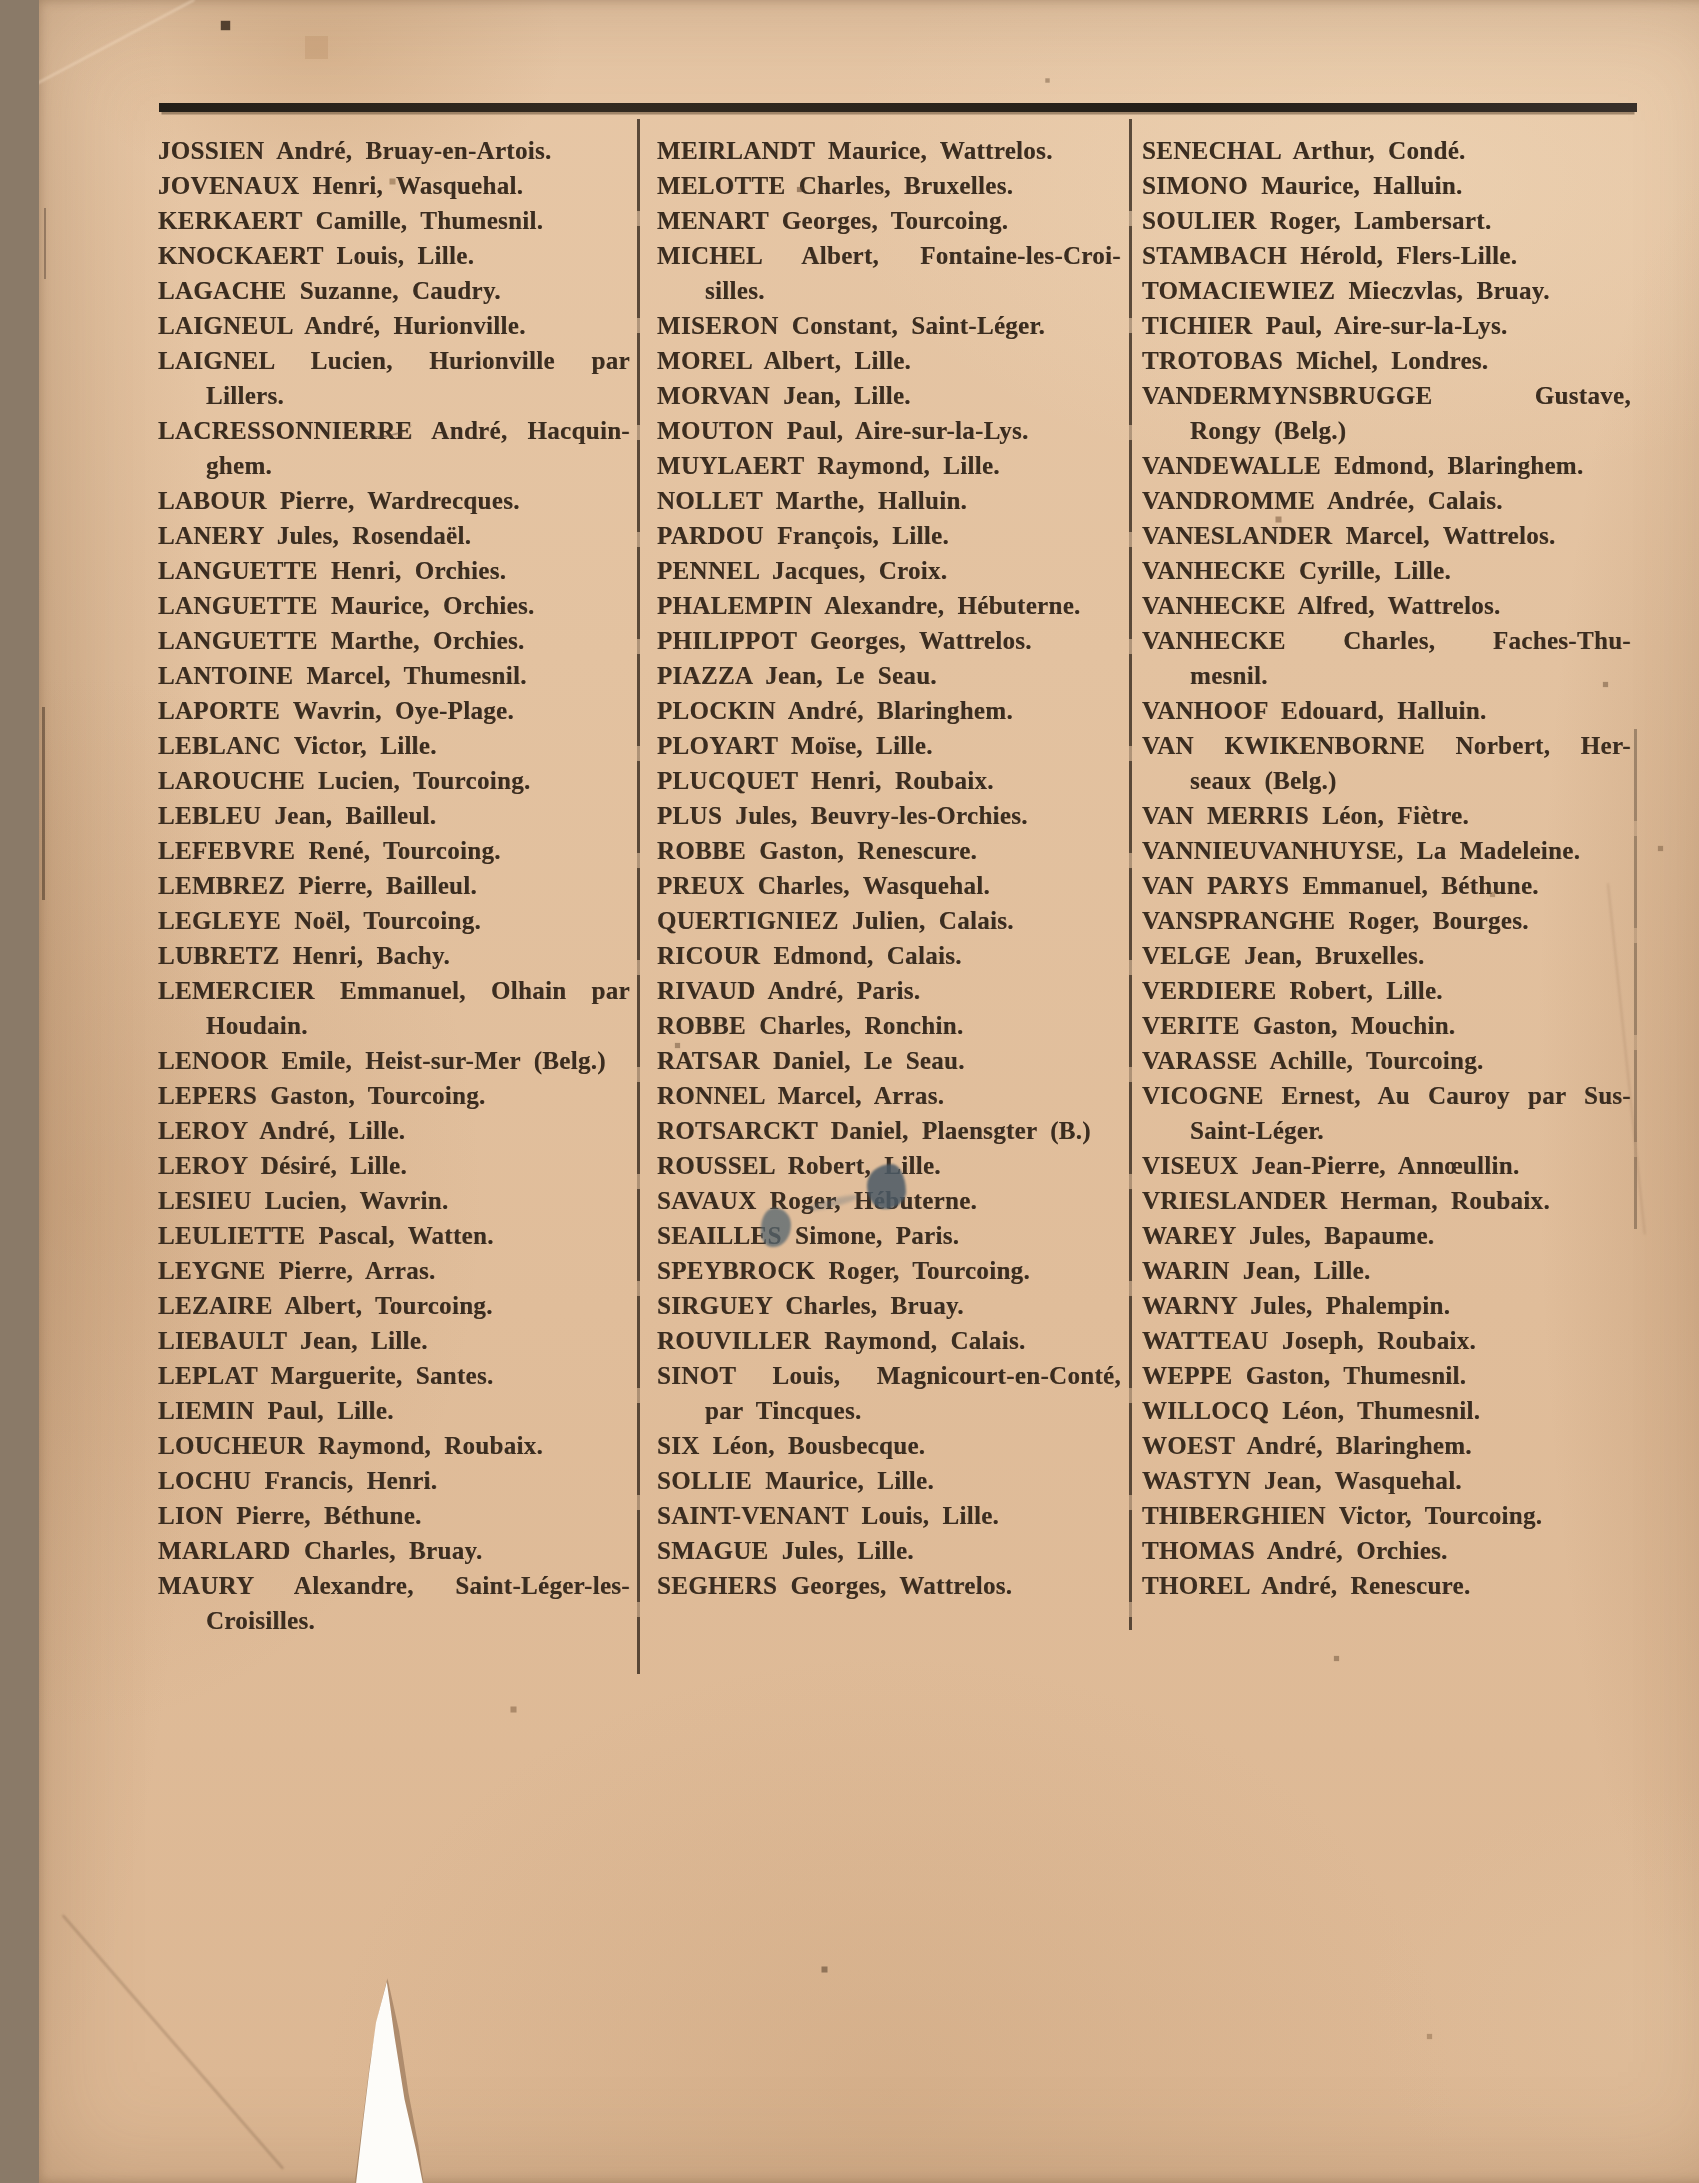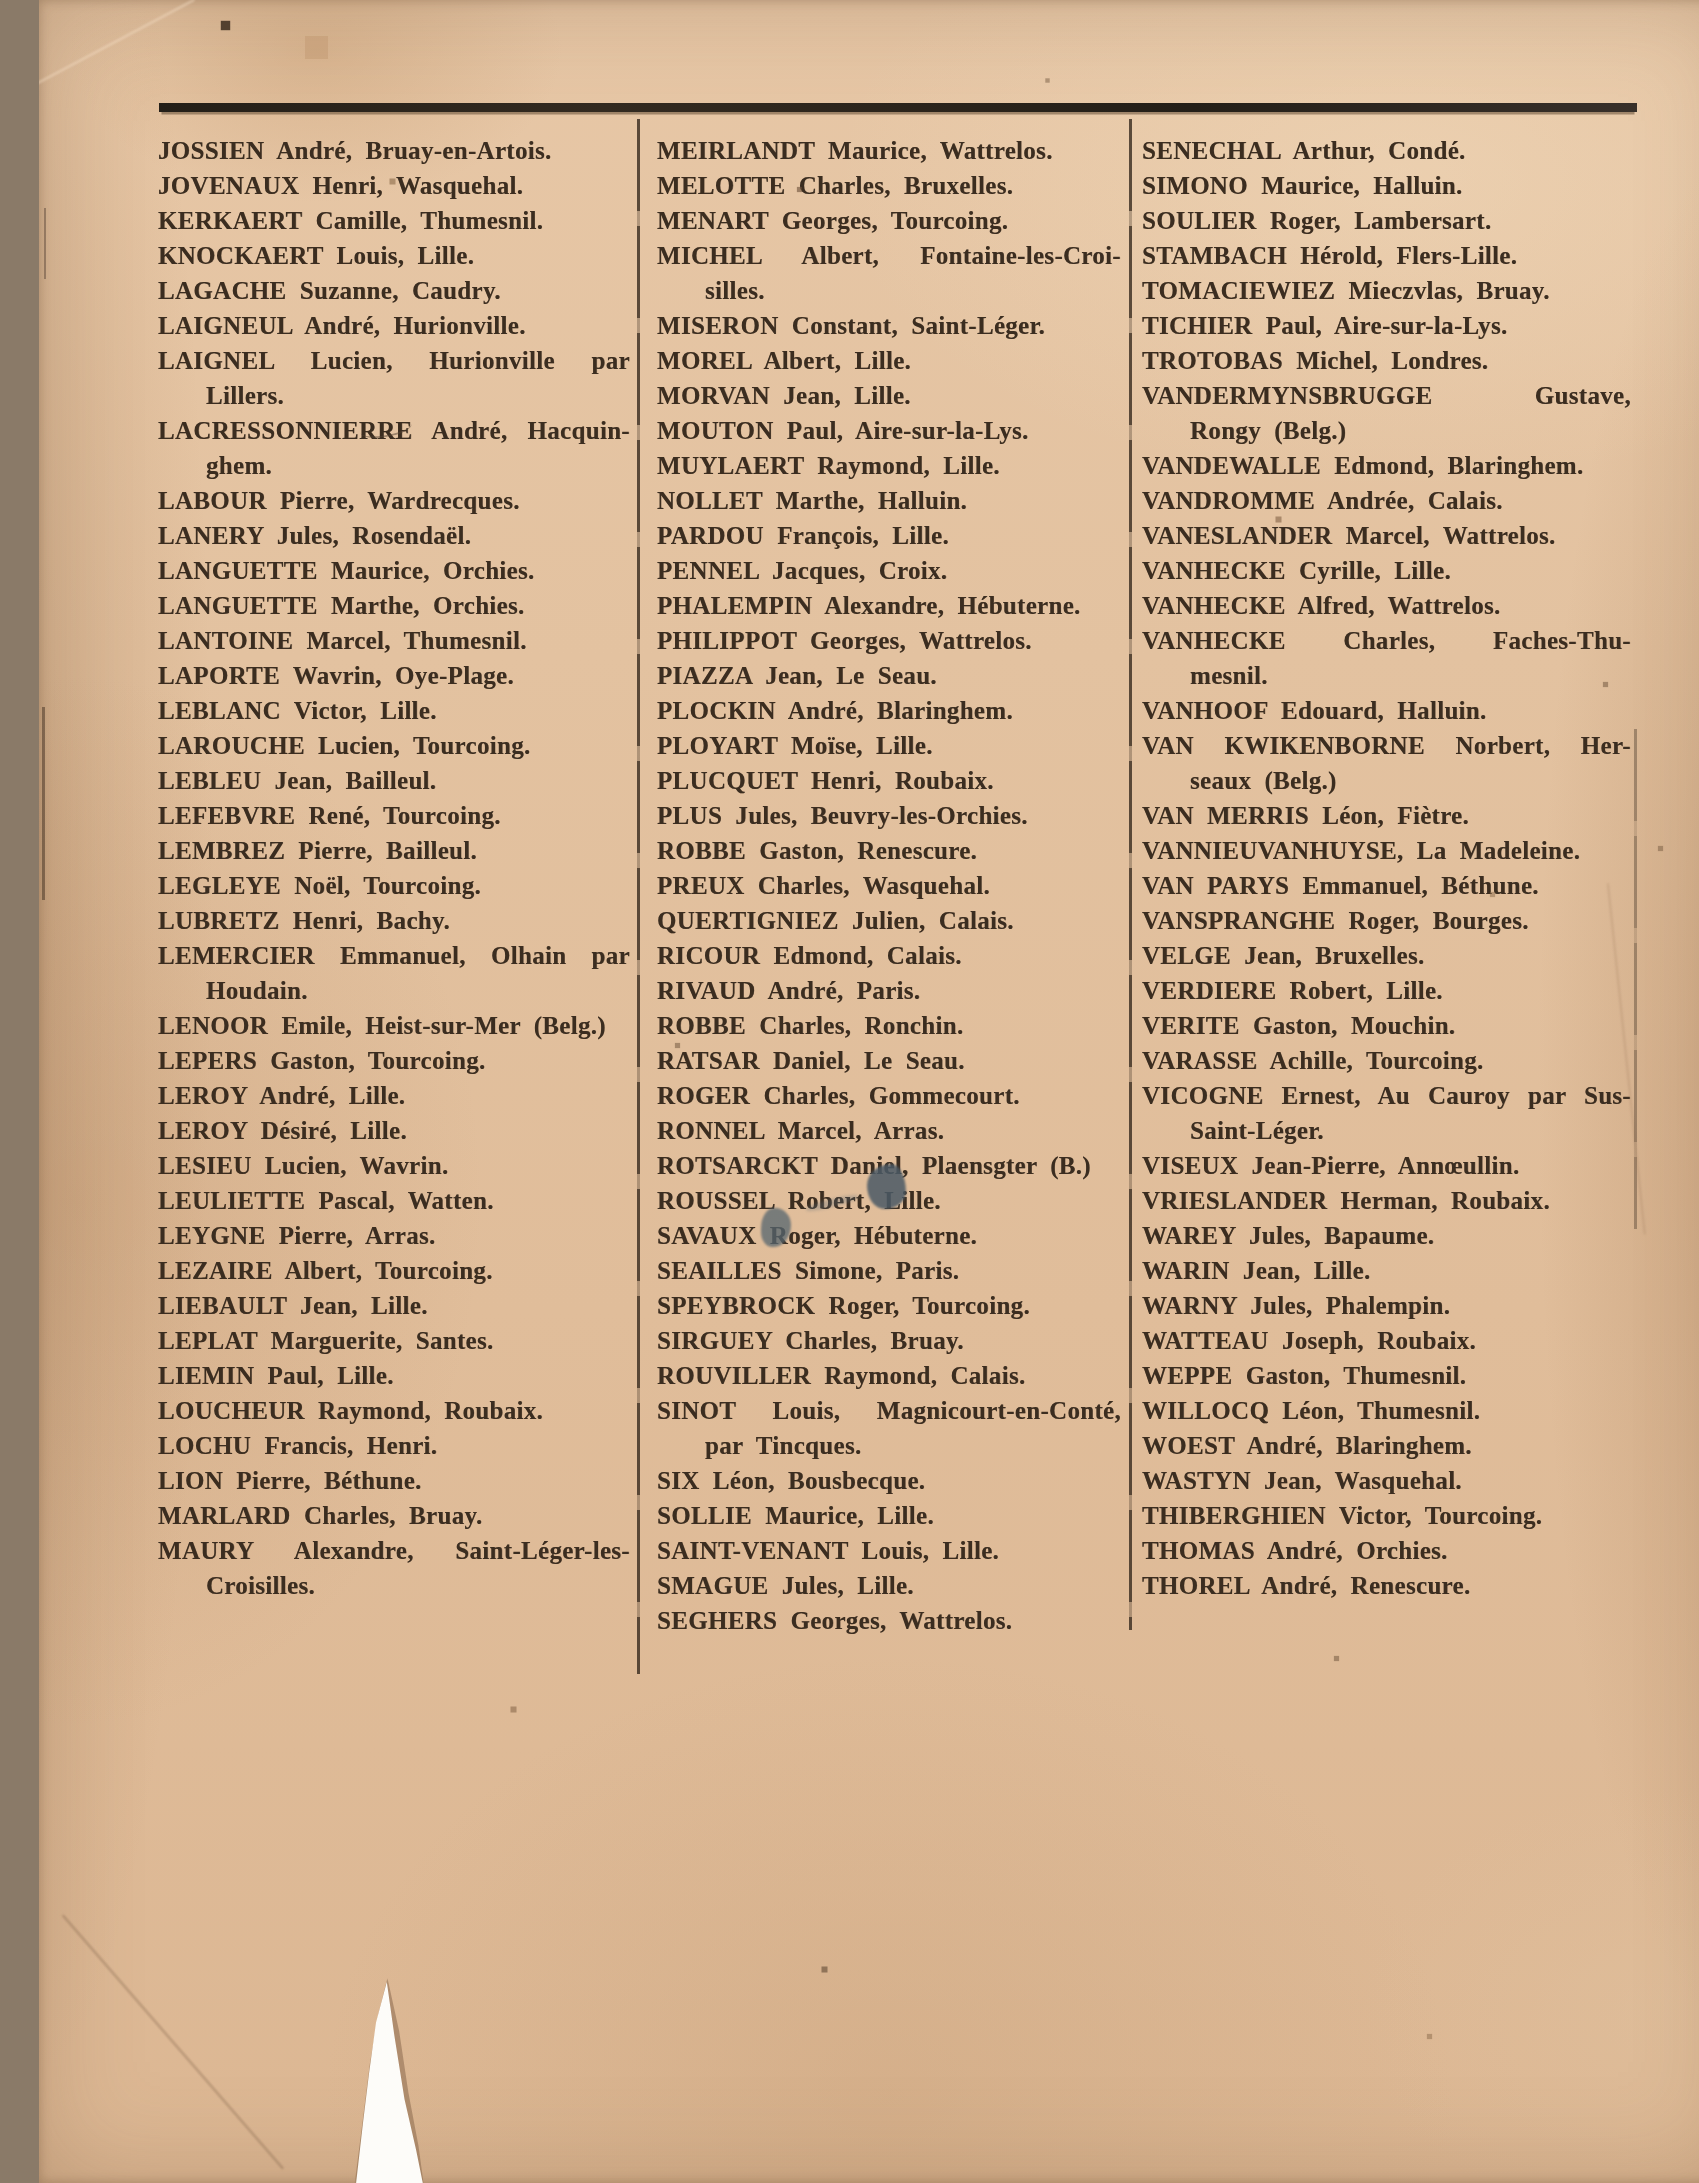--- a/index.html
+++ b/index.html
@@ -100,20 +100,21 @@
       <div class="line">KERKAERT Camille, Thumesnil.</div>
       <div class="line">KNOCKAERT Louis, Lille.</div>
       <div class="line">LAGACHE Suzanne, Caudry.</div>
       <div class="line">LAIGNEUL André, Hurionville.</div>
       <div class="line just">LAIGNEL Lucien, Hurionville par</div>
       <div class="line cont">Lillers.</div>
       <div class="line just">LACRESSONNIERRE André, Hacquin-</div>
       <div class="line cont">ghem.</div>
       <div class="line">LABOUR Pierre, Wardrecques.</div>
       <div class="line">LANERY Jules, Rosendaël.</div>
+      <div class="line">LANGUETTE Henri, Orchies.</div>
       <div class="line">LANGUETTE Maurice, Orchies.</div>
       <div class="line">LANGUETTE Marthe, Orchies.</div>
       <div class="line">LANTOINE Marcel, Thumesnil.</div>
       <div class="line">LAPORTE Wavrin, Oye-Plage.</div>
       <div class="line">LEBLANC Victor, Lille.</div>
       <div class="line">LAROUCHE Lucien, Tourcoing.</div>
       <div class="line">LEBLEU Jean, Bailleul.</div>
       <div class="line">LEFEBVRE René, Tourcoing.</div>
       <div class="line">LEMBREZ Pierre, Bailleul.</div>
       <div class="line">LEGLEYE Noël, Tourcoing.</div>
@@ -159,21 +160,20 @@
       <div class="line">PLOYART Moïse, Lille.</div>
       <div class="line">PLUCQUET Henri, Roubaix.</div>
       <div class="line">PLUS Jules, Beuvry-les-Orchies.</div>
       <div class="line">ROBBE Gaston, Renescure.</div>
       <div class="line">PREUX Charles, Wasquehal.</div>
       <div class="line">QUERTIGNIEZ Julien, Calais.</div>
       <div class="line">RICOUR Edmond, Calais.</div>
       <div class="line">RIVAUD André, Paris.</div>
       <div class="line">ROBBE Charles, Ronchin.</div>
       <div class="line">RATSAR Daniel, Le Seau.</div>
-      <div class="line">ROGER Charles, Gommecourt.</div>
       <div class="line">RONNEL Marcel, Arras.</div>
       <div class="line">ROTSARCKT Daniel, Plaensgter (B.)</div>
       <div class="line">ROUSSEL Robert, Lille.</div>
       <div class="line">SAVAUX Roger, Hébuterne.</div>
       <div class="line">SEAILLES Simone, Paris.</div>
       <div class="line">SPEYBROCK Roger, Tourcoing.</div>
       <div class="line">SIRGUEY Charles, Bruay.</div>
       <div class="line">ROUVILLER Raymond, Calais.</div>
       <div class="line just">SINOT Louis, Magnicourt-en-Conté,</div>
       <div class="line cont">par Tincques.</div>

